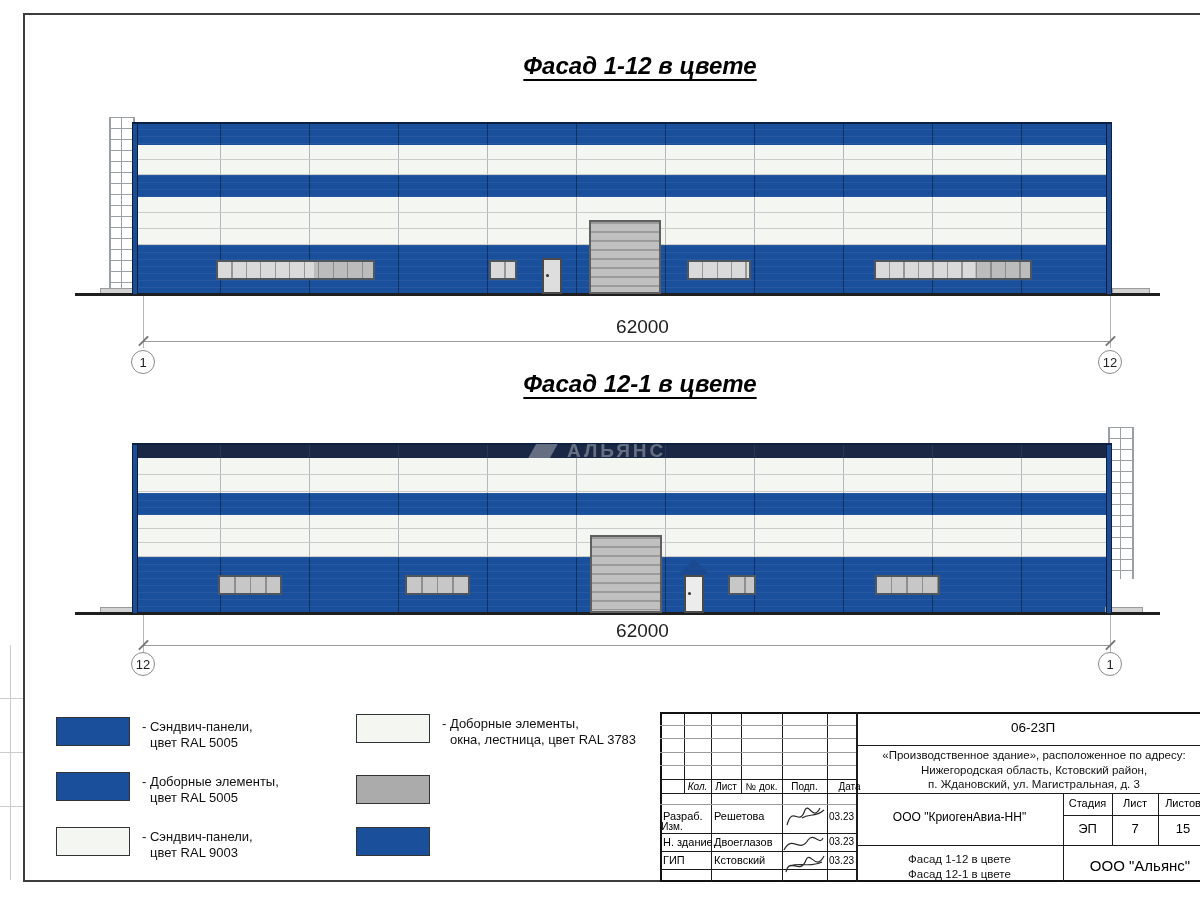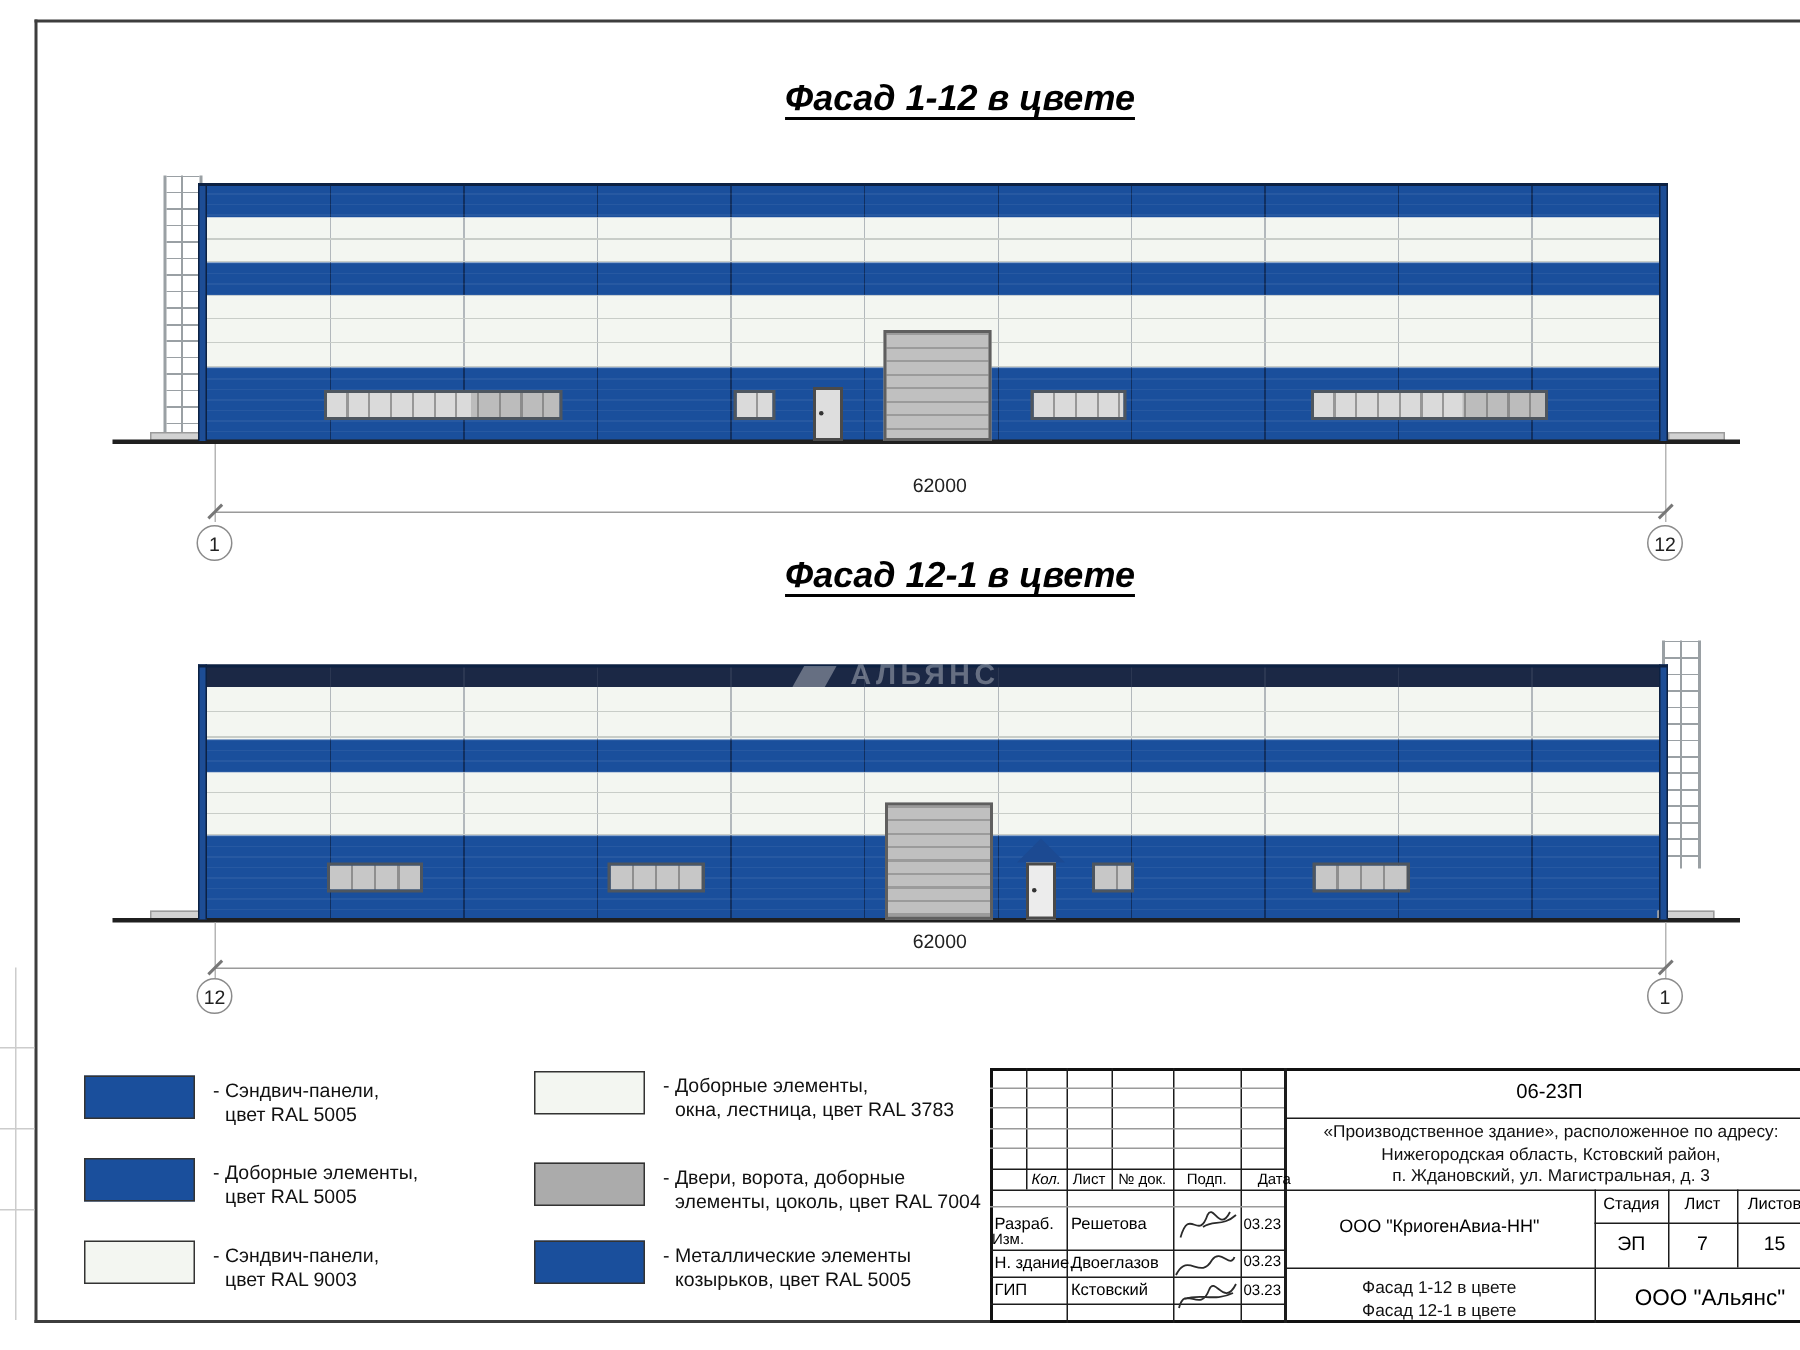--- a/index.html
+++ b/index.html
@@ -41,21 +41,21 @@
         background-image:repeating-linear-gradient(180deg,#9aa0a4 0 1px,transparent 1px 11px),
                          linear-gradient(90deg,transparent 0 44%,#9aa0a4 44% 50%,transparent 50%);}
   .gline{position:absolute;height:3px;background:#1f1f1f;}
   .stub{position:absolute;height:6px;background:#d2d2d2;border:1px solid #9b9b9b;box-sizing:border-box;}
   
   .ext{position:absolute;width:1px;background:#b5b5b5;}
   .dimline{position:absolute;height:1px;background:#9a9a9a;}
   .tick{position:absolute;width:13px;height:2px;background:#777;transform:rotate(-45deg);}
   .axis{position:absolute;width:24px;height:24px;border:1px solid #8b8b8b;border-radius:50%;background:#fff;
         display:flex;align-items:center;justify-content:center;font-size:13px;color:#222;box-sizing:border-box;}
-  .dimlabel{position:absolute;text-align:center;font-size:13px;color:#222;}
+  .dimlabel{position:absolute;text-align:center;font-size:19px;color:#222;padding-left:16px;}
   .ftitle{position:absolute;text-align:center;font-style:italic;font-weight:bold;font-size:24px;color:#000;
           text-decoration:underline;text-underline-offset:5px;}
   
   .swatch{position:absolute;width:74px;height:29px;border:1.5px solid #333;box-sizing:border-box;}
   .ltext{position:absolute;font-size:13px;line-height:16px;color:#111;}
   .ltext .l2{padding-left:8px;}
   
   .tb-h{position:absolute;height:1px;background:#1c1c1c;}
   .tb-v{position:absolute;width:1px;background:#1c1c1c;}
   .thin{background:#9a9a9a;}
@@ -181,29 +181,21 @@
   <div class="ltext" style="left:142px;top:829px;">
     <span>- Сэндвич-панели,</span><br>
     <span class="l2">цвет RAL 9003</span>
   </div>
   <div class="swatch" style="left: 356px; top: 714px; background-color: rgb(243, 246, 241);"></div>
   <div class="ltext" style="left:442px;top:716px;">
     <span>- Доборные элементы,</span><br>
     <span class="l2">окна, лестница, цвет RAL 3783</span>
   </div>
   <div class="swatch" style="left: 356px; top: 775px; background-color: rgb(171, 171, 171);"></div>
-  <div class="ltext" style="left:442px;top:777px;">
-    <span>- Двери, ворота, доборные</span><br>
-    <span class="l2">элементы, цоколь, цвет RAL 7004</span>
-  </div>
   <div class="swatch" style="left: 356px; top: 827px; background-color: rgb(26, 79, 156);"></div>
-  <div class="ltext" style="left:442px;top:829px;">
-    <span>- Металлические элементы</span><br>
-    <span class="l2">козырьков, цвет RAL 5005</span>
-  </div>
 
   <div class="abs" style="left:660px;top:712px;width:558px;height:170px;border:2px solid #111;box-sizing:border-box;"></div>
 
   <div class="tb-v" style="left:684px;top:712px;height:81px;"></div>
   <div class="tb-v" style="left:711px;top:712px;height:170px;"></div>
   <div class="tb-v" style="left:741px;top:712px;height:81px;"></div>
   <div class="tb-v" style="left:782px;top:712px;height:170px;"></div>
   <div class="tb-v" style="left:827px;top:712px;height:170px;"></div>
   <div class="tb-v" style="left:856px;top:712px;height:170px;width:1.5px;"></div>
 

